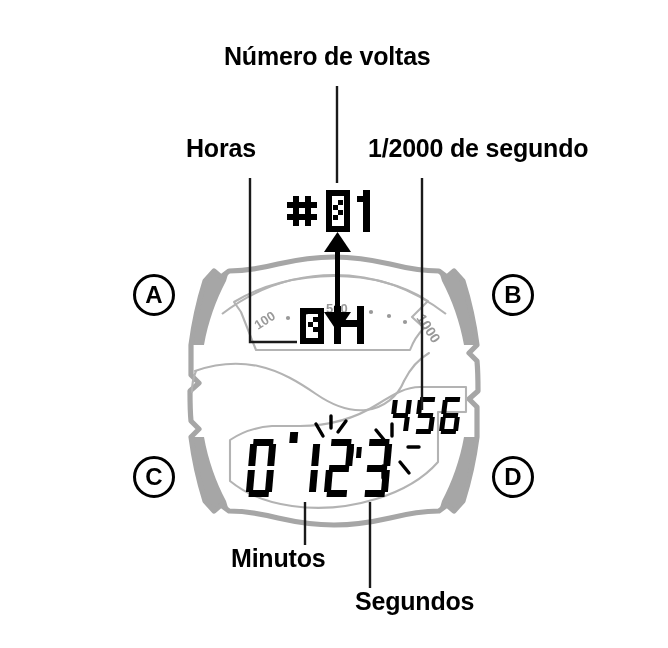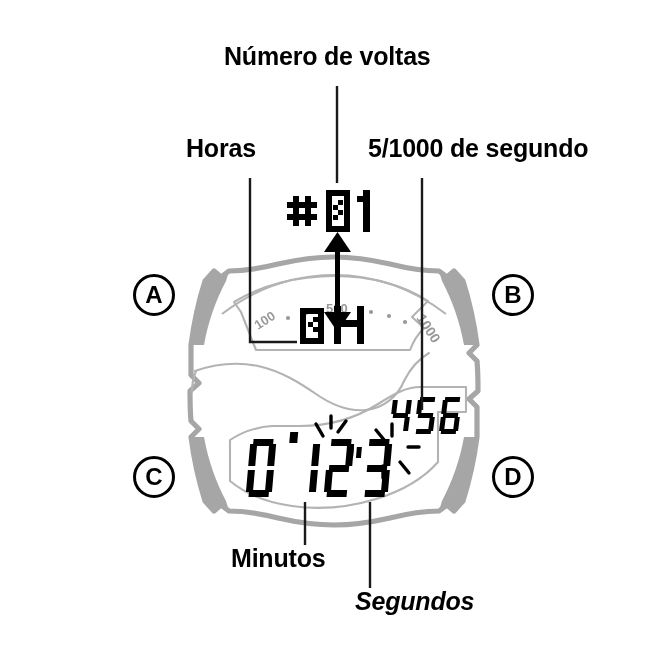--- a/index.html
+++ b/index.html
@@ -248,25 +248,25 @@
       <rect x="335" y="243" width="5" height="78"></rect>
       <polygon points="337.5,232 351,252 324,252"></polygon>
       <polygon points="337.5,332 351,312 324,312"></polygon>
     </g>
   </svg>
 
   <div class="calloutText" style="left:224px;top:44px;">Número de voltas</div>
 
   <div class="calloutText" style="left:186px;top:136px;">Horas</div>
 
-  <div class="calloutText" style="left:368px;top:136px;">5/1000 de segundo</div>
+  <div class="calloutText" style="left:368px;top:136px;">1/2000 de segundo</div>
 
   <div class="calloutText" style="left:215px;top:546px;margin-left:16px;">Minutos</div>
 
-  <div class="calloutText" style="left:355px;top:589px;font-style:italic;">Segundos</div>
+  <div class="calloutText" style="left:355px;top:589px;">Segundos</div>
 
   <div class="btnLabel" style="left:133px;top:274px;">A</div>
 
   <div class="btnLabel" style="left:492px;top:274px;">B</div>
 
   <div class="btnLabel" style="left:133px;top:456px;">C</div>
 
   <div class="btnLabel" style="left:492px;top:456px;">D</div>
 
 </div>

